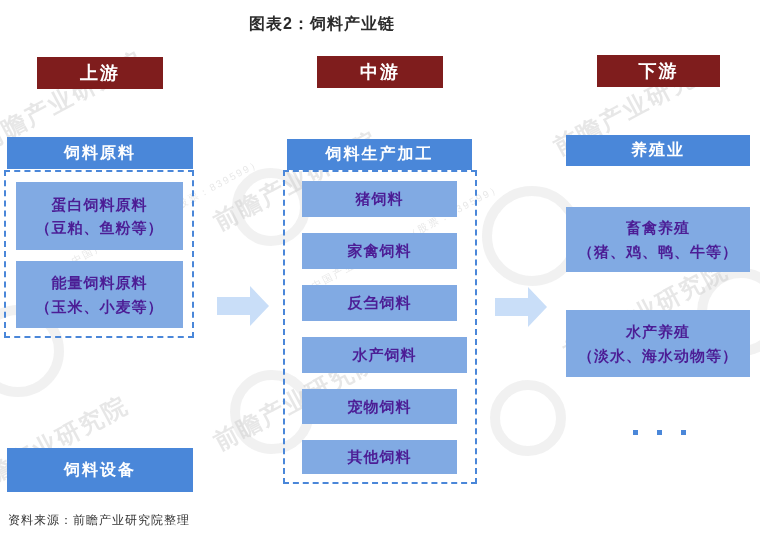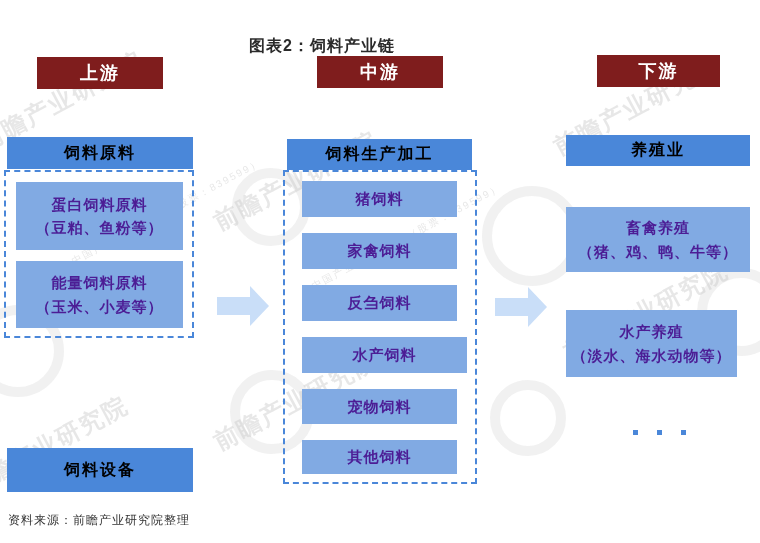--- a/index.html
+++ b/index.html
@@ -2,29 +2,29 @@
 <html><head>
 <meta charset="utf-8">
 <style>
   html,body{margin:0;padding:0;background:#fff;}
   .canvas{
     position:relative;width:760px;height:543px;background:#fff;overflow:hidden;
     font-family:"Liberation Sans","DejaVu Sans",sans-serif;
   }
   .title{
     position:absolute;left:0;top:14px;width:644px;text-align:center;
-    font-size:16px;font-weight:bold;color:#2b2b2b;letter-spacing:1px;margin-top:22px;
+    font-size:16px;font-weight:bold;color:#2b2b2b;letter-spacing:1px;
   }
   .stage-hdr{
     position:absolute;height:32px;background:#7f1d1d;color:#fff;
     display:flex;align-items:center;justify-content:center;
     font-size:18px;font-weight:bold;letter-spacing:2px;
   }
   .sec-box{
-    position:absolute;background:#4a87d9;color:#000000;
+    position:absolute;background:#4a87d9;color:#ffffff;
     display:flex;align-items:center;justify-content:center;
     font-size:16px;font-weight:bold;letter-spacing:2px;
   }
   .item-box{
     position:absolute;background:#81aae3;color:#4c1d95;
     display:flex;flex-direction:column;align-items:center;justify-content:center;
     font-size:15px;font-weight:bold;line-height:1.55;letter-spacing:1px;text-align:center;
   }
   .dashed{
     position:absolute;border:2px dashed #4a87d9;background:transparent;
@@ -108,21 +108,21 @@
   <div class="arrow" style="left:495px;top:287px">
     <div class="body"></div>
       <div class="head"></div>
   </div>
 
   <div class="sec-box" style="left:566px;top:135px;width:184px;height:31px">养殖业</div>
   <div class="item-box" style="left:566px;top:207px;width:184px;height:65px">
     <div>畜禽养殖</div>
     <div>（猪、鸡、鸭、牛等）</div>
   </div>
-  <div class="item-box" style="left:566px;top:310px;width:171px;height:67px">
+  <div class="item-box" style="left:566px;top:310px;width:184px;height:67px">
     <div>水产养殖</div>
     <div>（淡水、海水动物等）</div>
   </div>
   <div class="dots">
       <i></i>
       <i></i>
       <i></i>
     </div>
 
   <div class="footer-src">资料来源：前瞻产业研究院整理</div>

